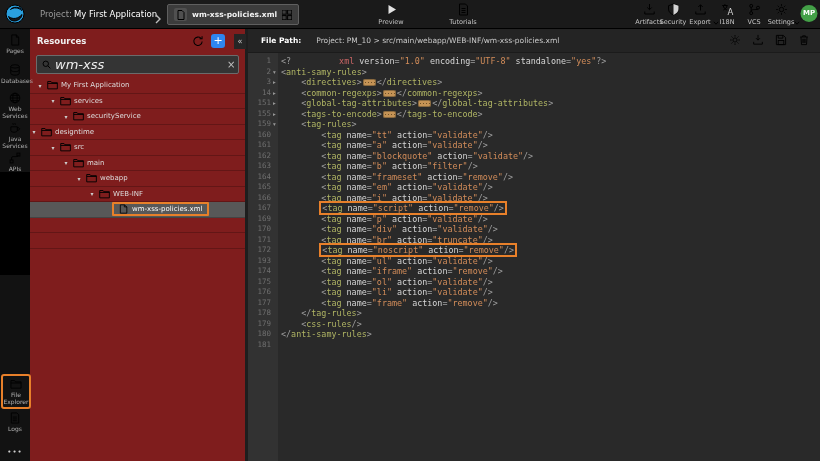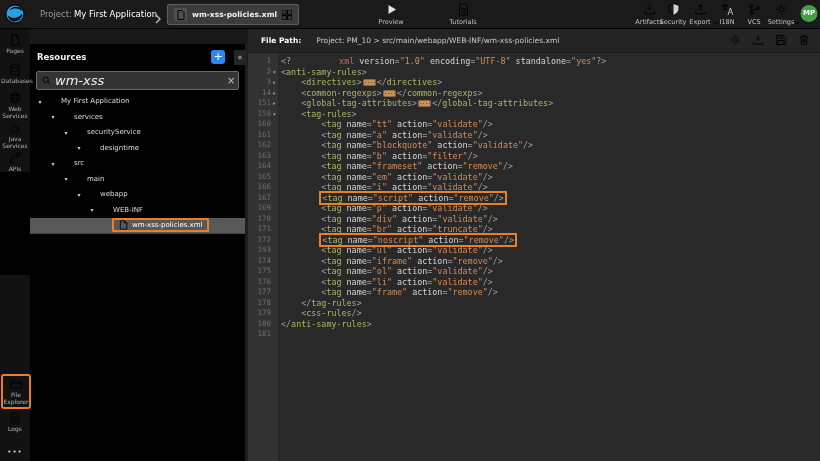--- a/index.html
+++ b/index.html
@@ -29,21 +29,21 @@
           background:var(--green,#43A047);color:#fff;font-size:7px;font-weight:bold;text-align:center;line-height:17px;}
   
   .rail{position:absolute;left:0;top:28px;bottom:0;width:30px;background:#121212;z-index:5;}
   .rail-black{position:absolute;left:0;top:144px;width:30px;height:103px;background:#000;}
   .rail-item{position:absolute;left:0;width:30px;display:flex;flex-direction:column;align-items:center;gap:2px;cursor:pointer;}
   .rail-item svg{width:12px;height:12px;stroke:#c9c9c9;fill:none;stroke-width:1;}
   .rlb{font-size:6px;line-height:6.5px;color:#b2b2b2;text-align:center;width:28px;}
   .rail-item.annotated{left:1px;width:24px;border:2px solid var(--orange,#E8802A);border-radius:3px;padding:2px 1px;}
   .rail-dots{position:absolute;left:0;top:420px;width:30px;text-align:center;color:#d0d0d0;font-size:7px;letter-spacing:1px;cursor:pointer;}
   
-  .resources{position:absolute;left:30px;top:44px;bottom:0;width:215px;background:#000000;border-right:3px solid #1e1e1e;z-index:4;}
+  .resources{position:absolute;left:30px;top:28px;bottom:0;width:215px;background:#7f1d1d;border-right:3px solid #1e1e1e;z-index:4;}
   .res-header{position:relative;height:26px;display:flex;align-items:center;padding:0 7px;}
   .res-title{flex:1;font-size:8.5px;font-weight:bold;color:#f0f0f0;}
   .res-refresh{margin-right:7px;display:flex;cursor:pointer;}
   .res-refresh svg{width:12px;height:12px;stroke:#c9c9c9;fill:none;stroke-width:1.1;}
   .res-add{width:14px;height:14px;background:var(--blue,#2E86F0);border-radius:3px;color:#fff;font-size:11px;line-height:13px;
            text-align:center;margin-right:13px;cursor:pointer;}
   .res-collapse{position:absolute;right:-1px;top:6px;width:12px;height:15px;background:#252525;color:#cfcfcf;
                 font-size:8px;line-height:15px;text-align:center;cursor:pointer;}
   .search-box{margin:1px 6px 4px;height:17px;background:#343434;border:1px solid #6b6b6b;border-radius:2px;
               display:flex;align-items:center;gap:4px;padding:0 5px;}
@@ -325,21 +325,21 @@
         <div class="tree-row" style="padding-left: 32px;">
           <span class="tcaret">▾</span>
           <span style="display: flex;">
             <svg viewBox="0 0 12 10" fill="none" stroke="currentColor">
               <path d="M.8 1.2h3.6l.9 1.3h6v6.7H.8z" fill="none" stroke="currentColor"></path>
               <path d="M.8 3.3h10.5" fill="none" stroke="currentColor"></path>
             </svg>
           </span>
           <span class="tlab">securityService</span>
         </div>
-        <div class="tree-row" style="padding-left: 45px;">
+        <div class="tree-row" style="">
           <span class="tcaret">▾</span>
           <span style="display: flex;">
             <svg viewBox="0 0 12 10" fill="none" stroke="currentColor">
               <path d="M.8 1.2h3.6l.9 1.3h6v6.7H.8z" fill="none" stroke="currentColor"></path>
               <path d="M.8 3.3h10.5" fill="none" stroke="currentColor"></path>
             </svg>
           </span>
           <span class="tlab">designtime</span>
         </div>
         <div class="tree-row" style="padding-left: 19px;">
@@ -463,20 +463,27 @@
         </div>
         <div class="cl">
           <div class="gut">
             <span class="num">151</span>
             <span class="gcaret">▸</span>
           </div>
           <div class="txt"><span class="w">    </span><span class="p">&lt;</span><span class="t">global-tag-attributes</span><span class="p">&gt;</span><span class="pill"></span><span class="p">&lt;/</span><span class="t">global-tag-attributes</span><span class="p">&gt;</span></div>
         </div>
         <div class="cl">
           <div class="gut">
+            <span class="num">155</span>
+            <span class="gcaret">▸</span>
+          </div>
+          <div class="txt"><span class="w">    </span><span class="p">&lt;</span><span class="t">tags-to-encode</span><span class="p">&gt;</span><span class="pill"></span><span class="p">&lt;/</span><span class="t">tags-to-encode</span><span class="p">&gt;</span></div>
+        </div>
+        <div class="cl">
+          <div class="gut">
             <span class="num">159</span>
             <span class="gcaret">▾</span>
           </div>
           <div class="txt"><span class="w">    </span><span class="p">&lt;</span><span class="t">tag-rules</span><span class="p">&gt;</span></div>
         </div>
         <div class="cl">
           <div class="gut">
             <span class="num">160</span>
             <span class="gcaret"></span>
           </div>

